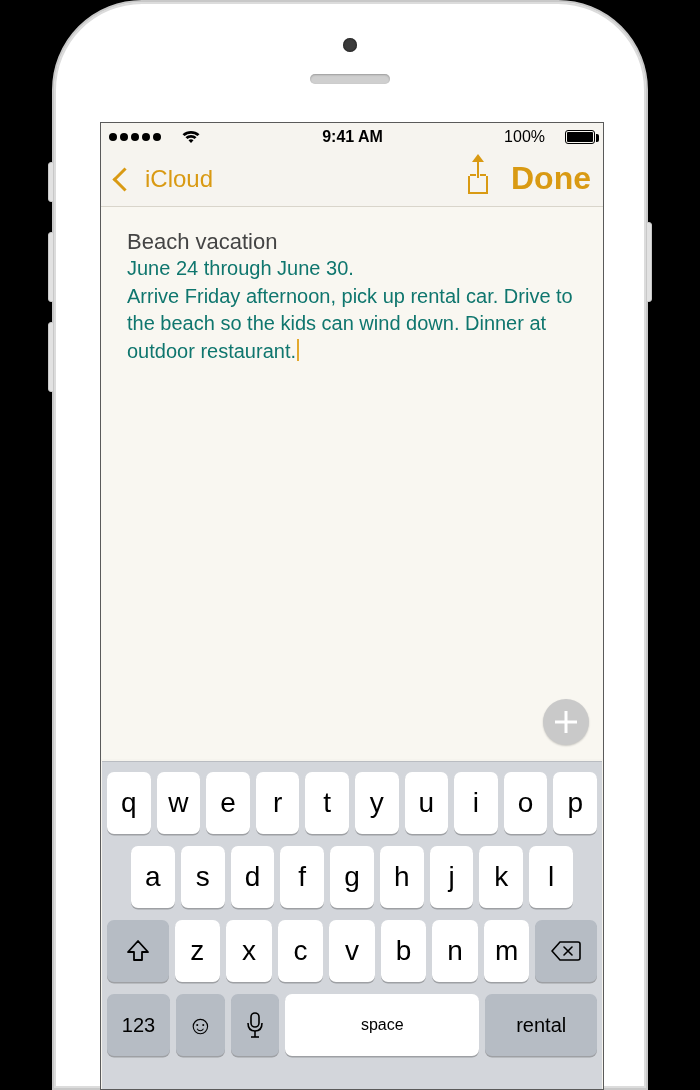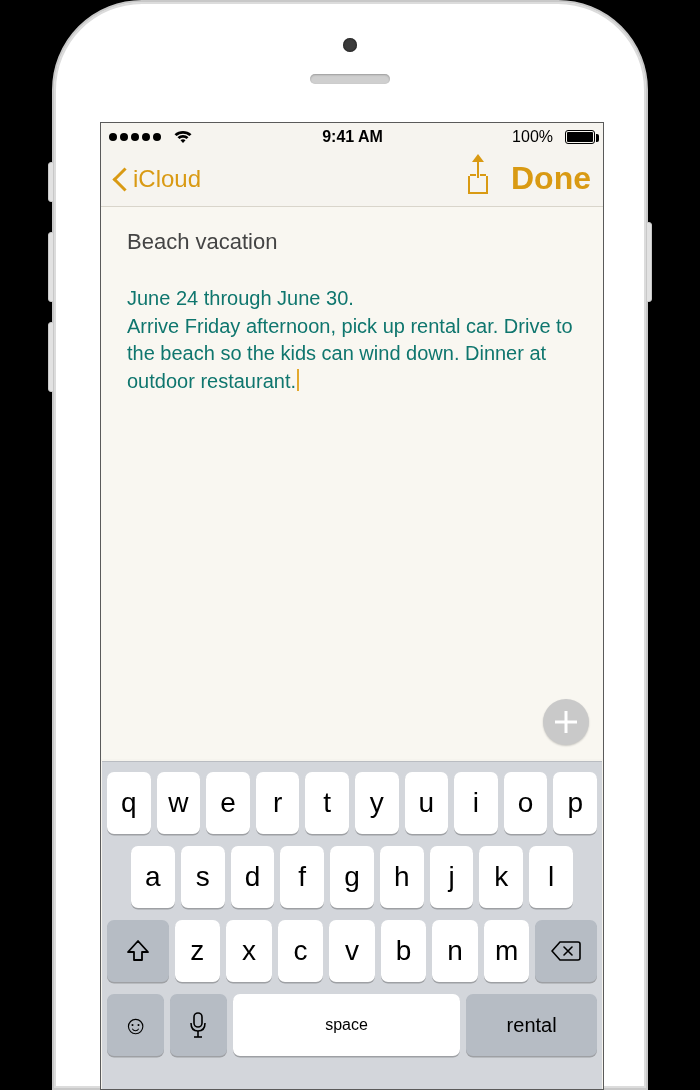--- a/index.html
+++ b/index.html
@@ -39,36 +39,36 @@
     position:absolute; left:46px; top:120px; width:504px; height:968px;
     background:#f6f4ee; border:1px solid #5a5a5a;
     overflow:hidden;
   }
 
   
   .statusbar {
     height:28px; display:flex; align-items:center; padding:0 8px;
     font-size:16px; color:#000; background:#f6f4ef;
   }
-  .sb-left, .sb-right { display:flex; align-items:center; gap:12px; }
+  .sb-left, .sb-right { display:flex; align-items:center; gap:20px; }
   .sb-center { flex:1; text-align:center; font-weight:600; }
   .signal-dots { display:flex; gap:3px; }
   .signal-dots span { width:8px; height:8px; background:#000; border-radius:50%; display:block; }
   .battery {
     width:30px; height:14px; border:1.5px solid #000; border-radius:3px; position:relative;
   }
   .battery::after { content:""; position:absolute; right:-5px; top:3px; width:3px; height:8px; background:#000; border-radius:0 2px 2px 0; }
   .battery .fill { position:absolute; left:1px; top:1px; bottom:1px; right:1px; background:#000; border-radius:1px; }
 
   
   .navbar {
     height:56px; display:flex; align-items:center; padding:0 12px;
     background:#f6f4ef; border-bottom:1px solid #d9d5cb;
   }
-  .back { display:flex; align-items:center; color:#d99a13; font-size:24px; font-weight:400; cursor:pointer; }
+  .back { display:flex; align-items:center; color:#d99a13; font-size:24px; font-weight:400; cursor:pointer;gap:12px; }
   .chevron-left { width:16px; height:28px; position:relative; margin-right:4px; }
   .chevron-left::before {
     content:""; position:absolute; left:3px; top:6px; width:14px; height:14px;
     border-left:3px solid #d99a13; border-bottom:3px solid #d99a13; transform:rotate(45deg);
   }
   .nav-spacer { flex:1; }
   .share-icon { width:26px; height:30px; position:relative; margin-right:20px; cursor:pointer; }
   .share-icon .box { position:absolute; left:3px; bottom:0; width:20px; height:18px; border:2px solid #d99a13; border-top:none; }
   .share-icon .box::before, .share-icon .box::after {
     content:""; position:absolute; top:-2px; height:2px; background:#d99a13;
@@ -84,21 +84,21 @@
   .done { color:#d99a13; font-size:32px; font-weight:700; cursor:pointer; }
 
   
   .note-body {
     padding: 22px 26px 0 26px;
     background:#f9f7f1;
     height: calc(100% - 28px - 56px - 330px);
     position:relative;
     color:#4a4a4a;
   }
-  .note-title { font-size:22px; color:#444; margin-bottom:30px; }
+  .note-title { font-size:22px; color:#444; }
   .note-text { font-size:20px; line-height:1.38; color:#0f766e; }
   .cursor {
     display:inline-block; width:2px; height:22px; background:#e3a92e;
     vertical-align:-3px; margin-left:1px;
   }
   .add-fab {
     position:absolute; right:14px; bottom:14px; width:46px; height:46px;
     background:#c9c9c9; border-radius:50%; display:flex; align-items:center; justify-content:center;
     box-shadow:0 1px 2px rgba(0,0,0,.2); cursor:pointer;
   }
@@ -223,20 +223,21 @@
         </div>
         <div id="krow3-letters" style="display:contents;"><div class="key">z</div><div class="key">x</div><div class="key">c</div><div class="key">v</div><div class="key">b</div><div class="key">n</div><div class="key">m</div></div>
         <div class="key del">
           <svg width="30" height="22" viewBox="0 0 30 22">
               <path d="M9 2 L27 2 Q29 2 29 4 L29 18 Q29 20 27 20 L9 20 L1 11 Z" fill="none" stroke="#000" stroke-width="1.6"></path>
               <path d="M13 7 L21 15 M21 7 L13 15" stroke="#000" stroke-width="1.6" stroke-linecap="round"></path>
             </svg>
         </div>
       </div>
       <div class="krow row4">
+        <div class="key fn" style="flex:1.3">123</div>
         <div class="key fn" style="flex:1">
             <span class="emoji">☺</span>
           </div>
         <div class="key fn" style="flex:1">
           <svg width="18" height="28" viewBox="0 0 18 28">
               <rect x="5" y="2" width="8" height="14" rx="4" fill="none" stroke="#000" stroke-width="1.6"></rect>
               <path d="M2 12 Q2 20 9 20 Q16 20 16 12" fill="none" stroke="#000" stroke-width="1.6"></path>
               <line x1="9" y1="20" x2="9" y2="26" stroke="#000" stroke-width="1.6"></line>
               <line x1="5" y1="26" x2="13" y2="26" stroke="#000" stroke-width="1.6"></line>
             </svg>

